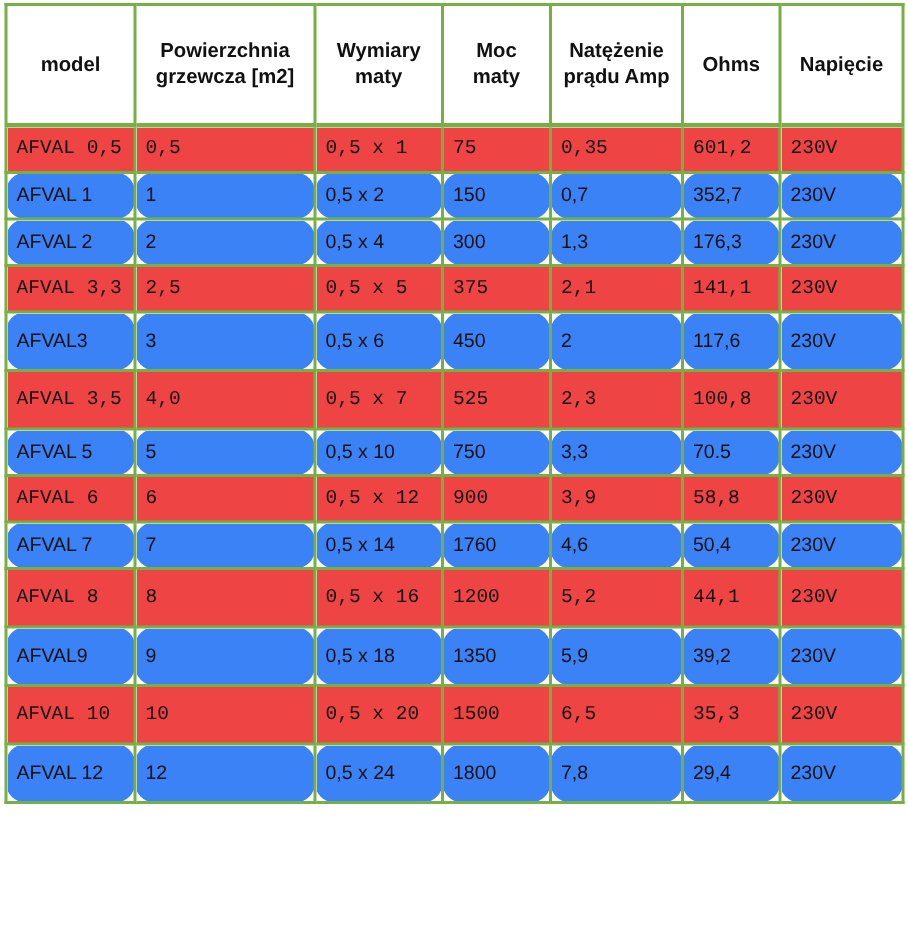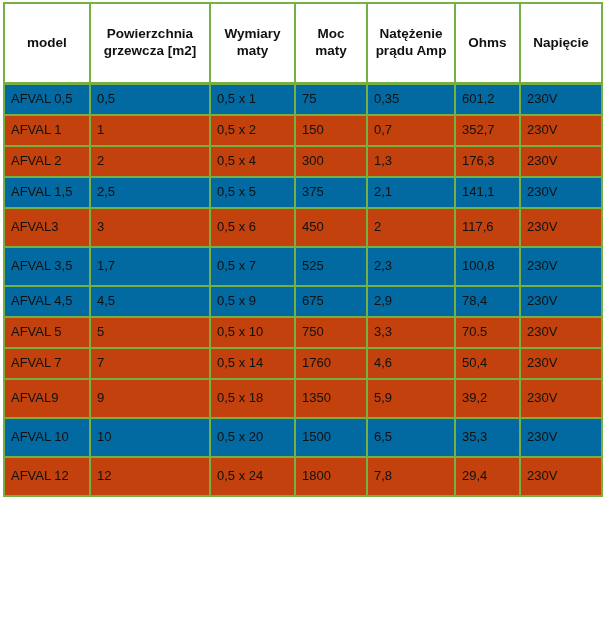--- a/index.html
+++ b/index.html
@@ -51,24 +51,26 @@
     border-bottom-width: 3px;
     font-size: 13.5px;
   }
   table.spec-table tbody td {
     text-align: left;
     vertical-align: middle;
     padding: 3px 6px;
     height: 23px;
   }
   table.spec-table tbody tr.shaded td {
-    background: #0369a1;
+    background: #ef4444;
+    font-family: Liberation Mono, monospace;
   }
   table.spec-table tbody tr.plain td {
-    background: #c2410c;
+    background: #3b82f6;
+    border-radius: 13px;
   }
   table.spec-table tbody tr.tall td {
     height: 31px;
   }
 </style>
 </head>
 <body>
 
 <div id="table-wrap">
   <table class="spec-table">
@@ -117,71 +119,80 @@
         <tr class="plain">
           <td>AFVAL 2</td>
           <td>2</td>
           <td>0,5 x 4</td>
           <td>300</td>
           <td>1,3</td>
           <td>176,3</td>
           <td>230V</td>
         </tr>
         <tr class="shaded">
-          <td>AFVAL 1,5</td>
+          <td>AFVAL 3,3</td>
           <td>2,5</td>
           <td>0,5 x 5</td>
           <td>375</td>
           <td>2,1</td>
           <td>141,1</td>
           <td>230V</td>
         </tr>
         <tr class="plain tall">
           <td>AFVAL3</td>
           <td>3</td>
           <td>0,5 x 6</td>
           <td>450</td>
           <td>2</td>
           <td>117,6</td>
           <td>230V</td>
         </tr>
         <tr class="shaded tall">
           <td>AFVAL 3,5</td>
-          <td>1,7</td>
+          <td>4,0</td>
           <td>0,5 x 7</td>
           <td>525</td>
           <td>2,3</td>
           <td>100,8</td>
-          <td>230V</td>
-        </tr>
-        <tr class="shaded">
-          <td>AFVAL 4,5</td>
-          <td>4,5</td>
-          <td>0,5 x 9</td>
-          <td>675</td>
-          <td>2,9</td>
-          <td>78,4</td>
           <td>230V</td>
         </tr>
         <tr class="plain">
           <td>AFVAL 5</td>
           <td>5</td>
           <td>0,5 x 10</td>
           <td>750</td>
           <td>3,3</td>
           <td>70.5</td>
           <td>230V</td>
         </tr>
+        <tr class="shaded">
+          <td>AFVAL 6</td>
+          <td>6</td>
+          <td>0,5 x 12</td>
+          <td>900</td>
+          <td>3,9</td>
+          <td>58,8</td>
+          <td>230V</td>
+        </tr>
         <tr class="plain">
           <td>AFVAL 7</td>
           <td>7</td>
           <td>0,5 x 14</td>
           <td>1760</td>
           <td>4,6</td>
           <td>50,4</td>
+          <td>230V</td>
+        </tr>
+        <tr class="shaded tall">
+          <td>AFVAL 8</td>
+          <td>8</td>
+          <td>0,5 x 16</td>
+          <td>1200</td>
+          <td>5,2</td>
+          <td>44,1</td>
           <td>230V</td>
         </tr>
         <tr class="plain tall">
           <td>AFVAL9</td>
           <td>9</td>
           <td>0,5 x 18</td>
           <td>1350</td>
           <td>5,9</td>
           <td>39,2</td>
           <td>230V</td>

